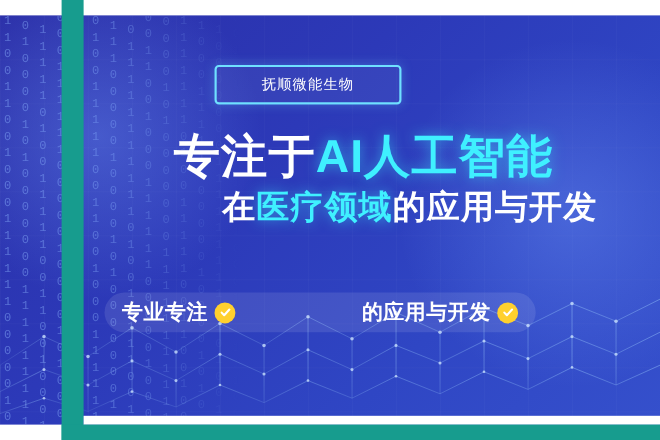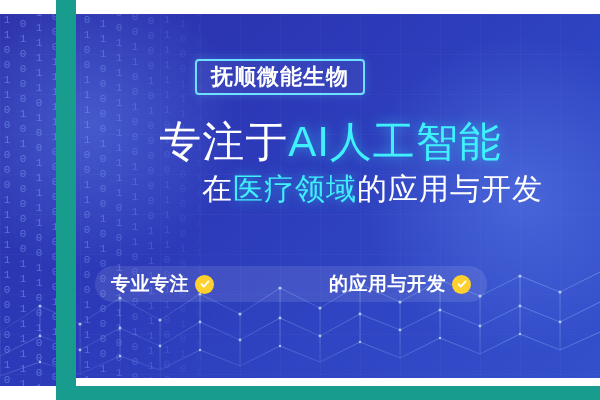--- a/index.html
+++ b/index.html
@@ -121,35 +121,35 @@
     border: 2px solid #6fe0ff;
     border-radius: 4px;
     background: rgba(255,255,255,0.05);
     display: flex;
     align-items: center;
     justify-content: center;
     box-shadow: 0 0 10px rgba(110,220,255,0.25);
   }
   .tagline-pill span {
     color: #ffffff;
-    font-size: 22px;
-    font-weight: bold;
+    font-size: 13px;
+    font-weight: normal;
     letter-spacing: 1px;
   }
 
   .headline {
     position: absolute;
     left: 0;
     top: 104px;
     width: 600px;
     text-align: center;
   }
   .hl-line {
     display: block;
-    font-weight: normal;
+    font-weight: bold;
     line-height: 1.14;
     white-space: nowrap;
     margin-left: 43px;
   }
   .hl-line1 {
     font-size: 42px;
     letter-spacing: 1px;
     padding-left: 18px;
   }
   .hl-line2 {

